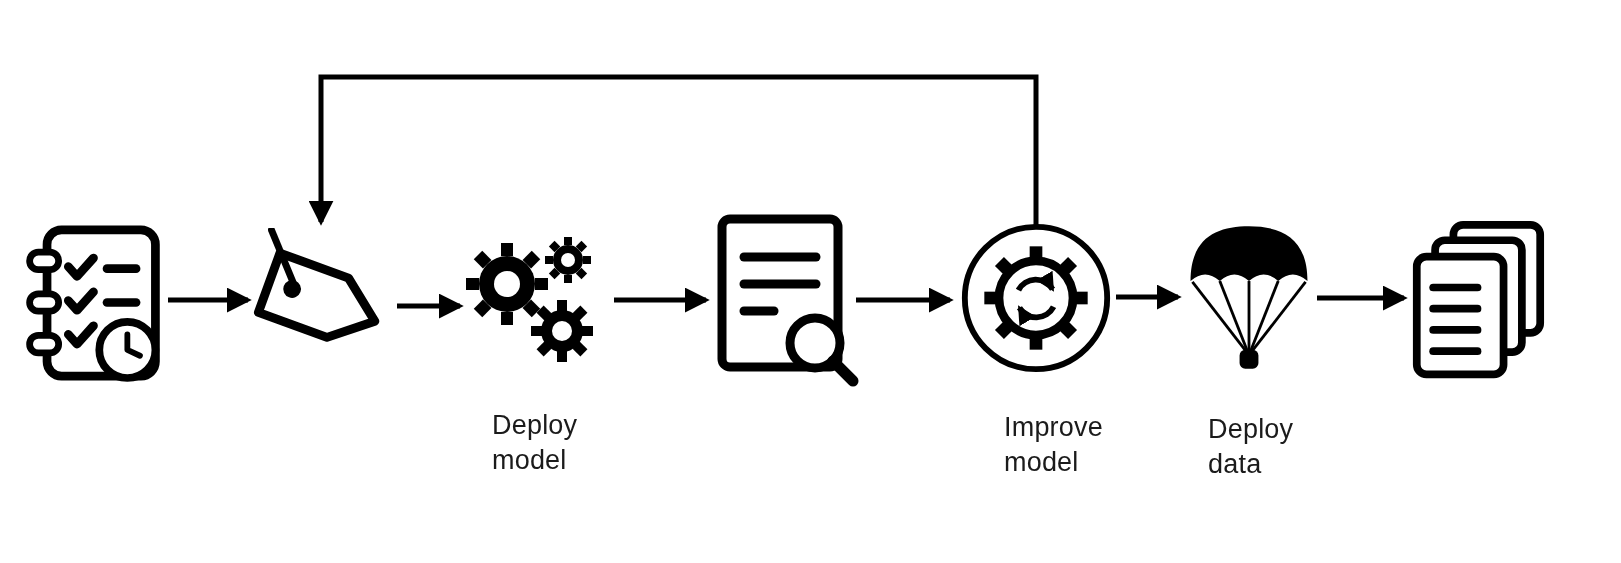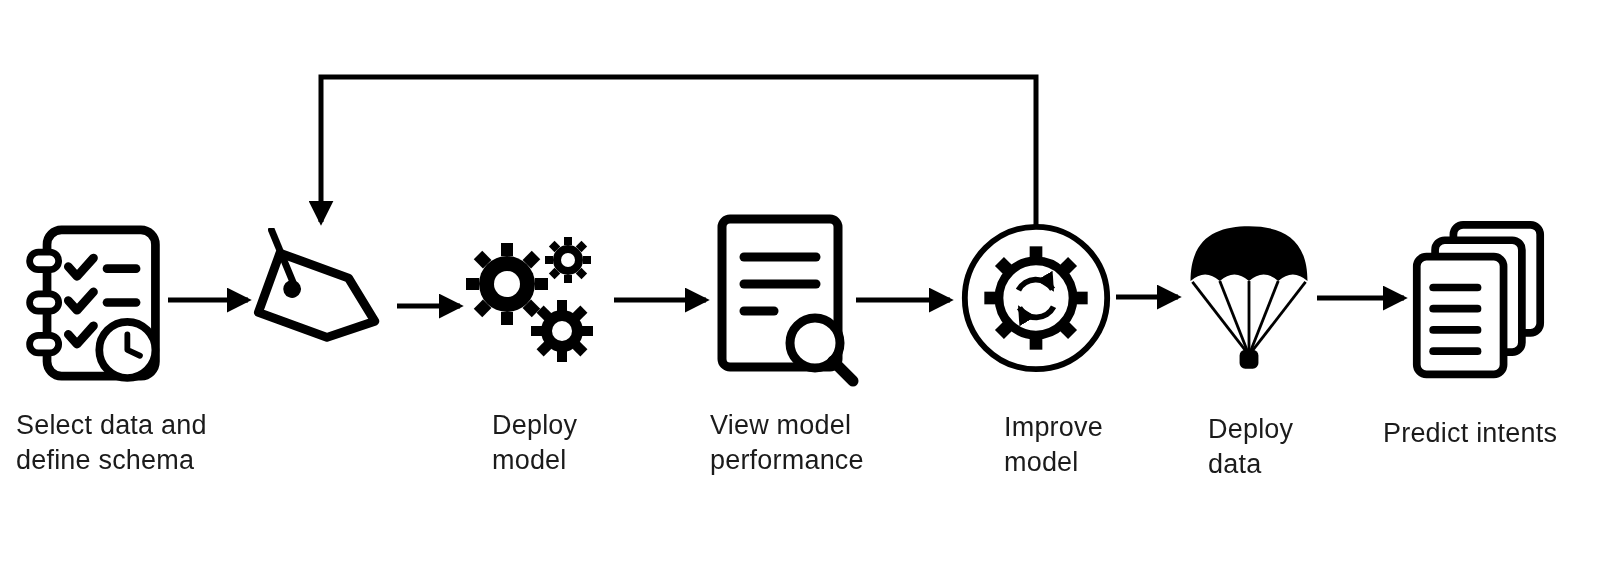--- a/index.html
+++ b/index.html
@@ -55,22 +55,20 @@
     <rect x="12" y="116" width="30" height="18" rx="9" fill="#fff" stroke="#000" stroke-width="7"></rect>
     <path d="M52,45 l9,10 l17,-19" fill="none" stroke="#000" stroke-width="9" stroke-linecap="round" stroke-linejoin="round"></path>
     <path d="M52,80 l9,10 l17,-19" fill="none" stroke="#000" stroke-width="9" stroke-linecap="round" stroke-linejoin="round"></path>
     <path d="M52,115 l9,10 l17,-19" fill="none" stroke="#000" stroke-width="9" stroke-linecap="round" stroke-linejoin="round"></path>
     <line x1="92" y1="47" x2="122" y2="47" stroke="#000" stroke-width="9" stroke-linecap="round"></line>
     <line x1="92" y1="82" x2="122" y2="82" stroke="#000" stroke-width="9" stroke-linecap="round"></line>
     <line x1="92" y1="117" x2="122" y2="117" stroke="#000" stroke-width="9" stroke-linecap="round"></line>
     <circle cx="113" cy="131" r="29" fill="#fff" stroke="#000" stroke-width="8"></circle>
     <path d="M113,115 V131 L126,137" fill="none" stroke="#000" stroke-width="6" stroke-linecap="round" stroke-linejoin="round"></path>
   </svg>
-  <div class="label" style="left:16px;top:408px">Select data and
-define schema</div>
 
   <svg class="icon" style="left:248px;top:228px" width="148" height="148" viewBox="0 0 150 150">
     <g transform="rotate(20 75 75)">
       <path d="M18,43 H92 L132,75 L92,107 H18 Z" fill="#fff" stroke="#000" stroke-width="9" stroke-linejoin="round"></path>
       <line x1="44" y1="70" x2="2" y2="24" stroke="#000" stroke-width="7" stroke-linecap="round"></line>
       <circle cx="42" cy="73" r="9" fill="#000"></circle>
     </g>
   </svg>
 
   <svg class="icon" style="left:462px;top:224px" width="150" height="150" viewBox="0 0 150 150">
@@ -117,22 +115,20 @@
   <svg class="icon" style="left:712px;top:212px" width="150" height="175" viewBox="0 0 150 175">
     <rect x="10" y="7" width="116" height="148" rx="8" fill="#fff" stroke="#000" stroke-width="9"></rect>
     <line x1="32" y1="45" x2="104" y2="45" stroke="#000" stroke-width="9" stroke-linecap="round"></line>
     <line x1="32" y1="72" x2="104" y2="72" stroke="#000" stroke-width="9" stroke-linecap="round"></line>
     <line x1="32" y1="99" x2="62" y2="99" stroke="#000" stroke-width="9" stroke-linecap="round"></line>
     <g>
       <circle cx="103" cy="131" r="25" fill="#fff" stroke="#000" stroke-width="9"></circle>
       <line x1="121" y1="149" x2="141" y2="169" stroke="#000" stroke-width="11" stroke-linecap="round"></line>
     </g>
   </svg>
-  <div class="label" style="left:710px;top:408px">View model
-performance</div>
 
   <svg class="icon" style="left:958px;top:220px" width="156" height="156" viewBox="0 0 160 160">
     <circle cx="80" cy="80" r="73" fill="#fff" stroke="#000" stroke-width="6"></circle>
     <line x1="118" y1="80" x2="133" y2="80" stroke="#000" stroke-width="13"></line>
     <line x1="106.9" y1="106.9" x2="117.5" y2="117.5" stroke="#000" stroke-width="13"></line>
     <line x1="80" y1="118" x2="80" y2="133" stroke="#000" stroke-width="13"></line>
     <line x1="53.1" y1="106.9" x2="42.5" y2="117.5" stroke="#000" stroke-width="13"></line>
     <line x1="42" y1="80" x2="27" y2="80" stroke="#000" stroke-width="13"></line>
     <line x1="53.1" y1="53.1" x2="42.5" y2="42.5" stroke="#000" stroke-width="13"></line>
     <line x1="80" y1="42" x2="80" y2="27" stroke="#000" stroke-width="13"></line>
@@ -158,15 +154,14 @@
 
   <svg class="icon" style="left:1408px;top:220px" width="140" height="162" viewBox="0 0 145 168">
     <rect x="47" y="5" width="90" height="112" rx="10" fill="#fff" stroke="#000" stroke-width="8"></rect>
     <rect x="28" y="21" width="90" height="116" rx="10" fill="#fff" stroke="#000" stroke-width="8"></rect>
     <rect x="9" y="38" width="90" height="122" rx="10" fill="#fff" stroke="#000" stroke-width="8"></rect>
     <line x1="26" y1="70" x2="72" y2="70" stroke="#000" stroke-width="8" stroke-linecap="round"></line>
     <line x1="26" y1="92" x2="72" y2="92" stroke="#000" stroke-width="8" stroke-linecap="round"></line>
     <line x1="26" y1="114" x2="72" y2="114" stroke="#000" stroke-width="8" stroke-linecap="round"></line>
     <line x1="26" y1="136" x2="72" y2="136" stroke="#000" stroke-width="8" stroke-linecap="round"></line>
   </svg>
-  <div class="label" style="left:1383px;top:416px">Predict intents</div>
 
 </div>
 
 </body></html>

